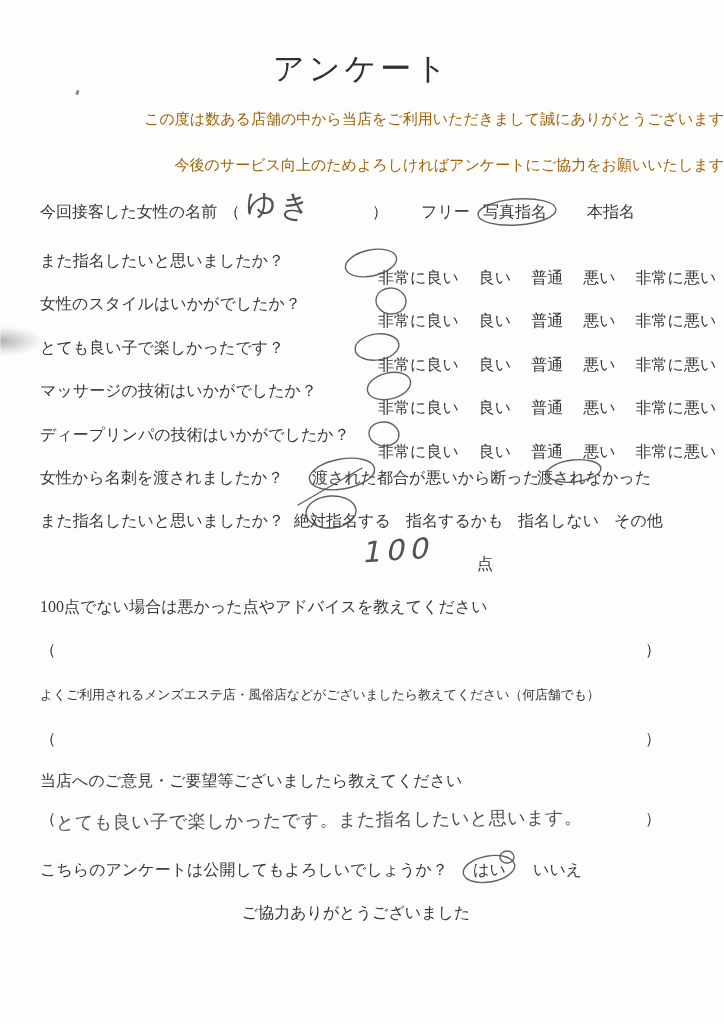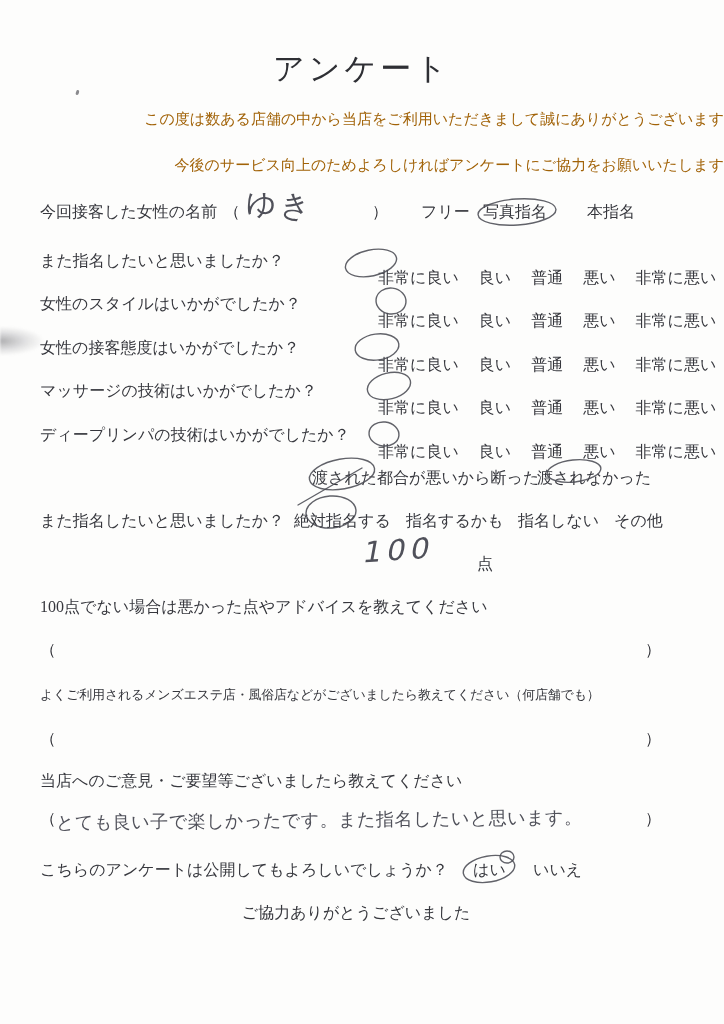--- a/index.html
+++ b/index.html
@@ -77,21 +77,21 @@
     <span class="opts">
       <span class="opt">非常に良い</span>
       <span class="opt">良い</span>
       <span class="opt">普通</span>
       <span class="opt">悪い</span>
       <span class="opt">非常に悪い</span>
     </span>
   </div>
 
   <div class="row" style="top:337px">
-    <span class="lbl">女性の接客態度はいかがでしたか？</span>
+    <span class="lbl">とても良い子で楽しかったです？</span>
     <span class="opts">
       <span class="opt">非常に良い</span>
       <span class="opt">良い</span>
       <span class="opt">普通</span>
       <span class="opt">悪い</span>
       <span class="opt">非常に悪い</span>
     </span>
   </div>
 
   <div class="row" style="top:380px">
@@ -110,20 +110,21 @@
     <span class="opts">
       <span class="opt">非常に良い</span>
       <span class="opt">良い</span>
       <span class="opt">普通</span>
       <span class="opt">悪い</span>
       <span class="opt">非常に悪い</span>
     </span>
   </div>
 
   <div class="row" style="top:467px">
+    <span class="lbl">女性から名刺を渡されましたか？</span>
     <span class="abs" style="left:312px">渡された</span>
     <span class="abs" style="left:377px">都合が悪いから断った</span>
     <span class="abs" style="left:537px">渡されなかった</span>
   </div>
 
   <div class="row" style="top:510px">
     <span class="lbl">また指名したいと思いましたか？</span>
     <span class="abs" style="left:294px">絶対指名する</span>
     <span class="abs" style="left:406px">指名するかも</span>
     <span class="abs" style="left:518px">指名しない</span>

